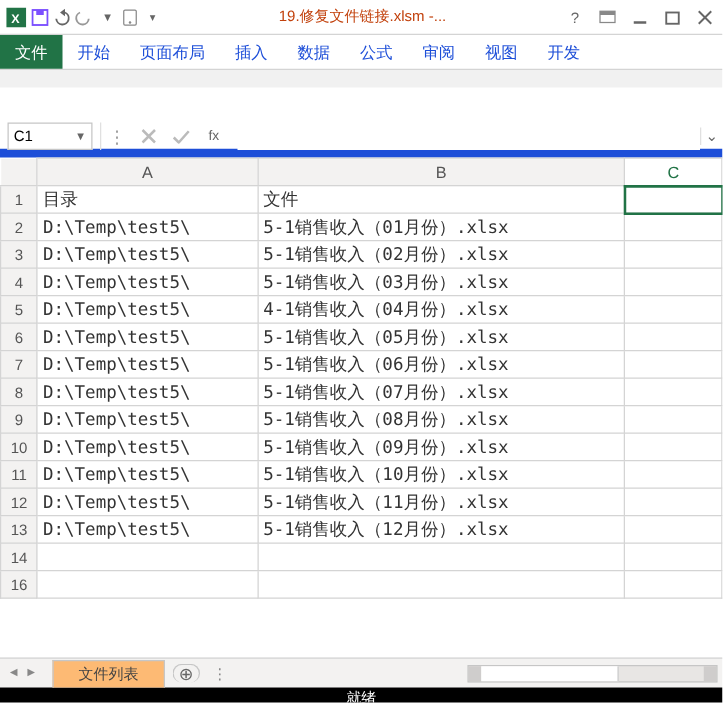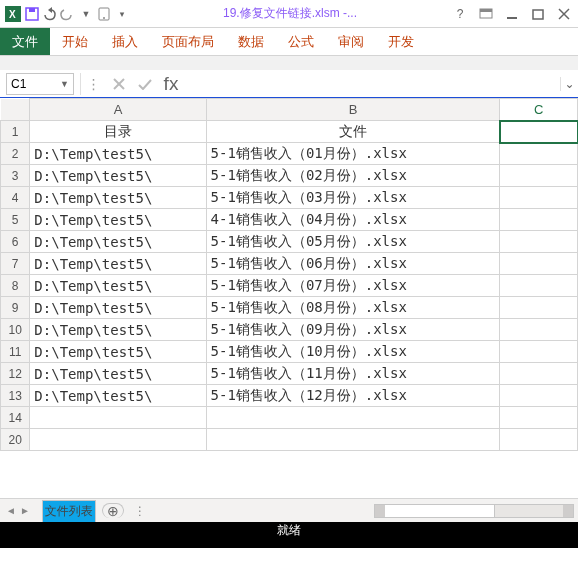--- a/index.html
+++ b/index.html
@@ -1,56 +1,56 @@
 <!DOCTYPE html>
 <html><head>
 <meta charset="utf-8">
 <style>
   * { box-sizing: border-box; margin:0; padding:0; }
   html,body { width:578px; height:562px; font-family:"Segoe UI","Microsoft YaHei",sans-serif; font-size:12px; background:#fff; overflow:hidden; }
   
   .titlebar { height:28px; background:#fff; border-bottom:1px solid #d4d4d4; display:flex; align-items:center; padding:0 4px; color:#666; }
   .titlebar .tb-left { display:flex; gap:2px; align-items:center; flex:0 0 auto; }
-  .titlebar .tb-title { flex:1; text-align:center; color:#8b5cf6; font-size:12px; white-space:nowrap; overflow:hidden; }
+  .titlebar .tb-title { flex:1; text-align:center; color:#c2410c; font-size:12px; white-space:nowrap; overflow:hidden; }
   .titlebar .tb-right { display:flex; gap:6px; align-items:center; flex:0 0 auto; }
   .tb-icon { width:16px; height:16px; display:flex; align-items:center; justify-content:center; font-size:12px; color:#666;}
   .excel-icon { width:18px; height:18px; display:flex; align-items:center; justify-content:center; }
   .tb-right .tb-icon { width:20px; }
   
   .tabs { height:28px; background:#fff; display:flex; align-items:stretch; border-bottom:1px solid #d4d4d4; }
-  .tab { padding:0 12px; display:flex; align-items:center; color:#c2410c; font-size:13px; cursor:pointer;}
+  .tab { padding:0 12px; display:flex; align-items:center; color:#1d4ed8; font-size:13px; cursor:pointer;}
   .tab.file { background:#217346; color:#fff; font-size:13px; }
   
   .subbar { height:14px; background:#f1f1f1; }
-  .fxbar { height:28px; display:flex; align-items:center; border-bottom:1px solid #1d4ed8; background:#fff; }
+  .fxbar { height:28px; display:flex; align-items:center; border-bottom:7px solid #1d4ed8; background:#fff;margin-top:28px; }
   .namebox { width:68px; height:22px; border:1px solid #c6c6c6; margin-left:6px; display:flex; align-items:center; justify-content:space-between; padding:0 4px; background:#fff;}
   .namebox span.nb-dd { font-size:9px; color:#666; }
   .fx-btn { width:26px; height:22px; display:flex; align-items:center; justify-content:center; color:#999; font-size:14px; }
   .fx-btn.sep { border-left:1px solid #e0e0e0; margin-left:6px;}
-  .fx-lbl { color:#666; font-size:19px; }
+  .fx-lbl { color:#666; font-size:11px; }
   .formula-input { flex:1; height:22px; border:none; margin-left:6px; font-size:12px; outline:none;}
   .fx-expand { width:18px; text-align:center; color:#666; border-left:1px solid #e0e0e0;}
   
   .grid-wrap { position:relative; height:400px; }
   table.grid { border-collapse:collapse; width:100%; table-layout:fixed; }
   .grid th, .grid td { border:1px solid #d4d4d4; height:22px; font-size:13px; }
   .grid thead th { background:#f3f2f1; font-weight:normal; color:#555; text-align:center; }
   .grid thead th.corner { width:26px; background:#f3f2f1; border-top:none; border-left:none;}
   .grid tbody th.rowhdr { width:26px; background:#f3f2f1; font-weight:normal; color:#555; text-align:center; font-size:12px;}
   .grid td { padding:0 4px; font-family:"SimSun","Microsoft YaHei",monospace; font-size:14px; color:#333; white-space:nowrap; overflow:hidden; }
-  .grid td.center { text-align:center; }
+  .grid td.center { }
   .grid thead th.colC { background:#fff; border-bottom:2px solid #217346; color:#217346; }
   .sel-border { outline:2px solid #217346; outline-offset:-1px; }
   .col-a { width:168px; }
   .col-b { width:280px; }
   .col-c { width:74px; }
   
   .sheet-bar { height:24px; display:flex; align-items:center; font-size:12px; color:#444; background:#f3f2f1; border-top:1px solid #d4d4d4;}
   .sheet-nav { display:flex; gap:4px; padding:0 6px; color:#888; font-size:10px;}
-  .sheet-tab { background:#0ea5e9; border:1px solid #c6c6c6; border-bottom:none; padding:2px 2px; margin-left:6px; }
+  .sheet-tab { background:#fdba74; border:1px solid #c6c6c6; border-bottom:none; padding:2px 20px; margin-left:6px; }
   .sheet-add { width:22px; text-align:center; font-size:14px; color:#666; margin-left:6px; border:1px solid #c6c6c6; border-bottom:none; background:#f3f2f1; border-radius:10px; line-height:14px;}
   .hscroll { margin-left:auto; width:200px; height:14px; background:#e8e6e4; border:1px solid #c6c6c6; position:relative; margin-right:4px;}
   .hscroll::before { content:""; position:absolute; left:0; top:0; width:10px; height:100%; background:#cfcdcc; }
   .hscroll::after  { content:""; position:absolute; right:0; top:0; width:10px; height:100%; background:#cfcdcc; }
   .hscroll .thumb { position:absolute; left:10px; top:0; height:100%; width:110px; background:#fff; border-right:1px solid #c6c6c6;}
   
   .status { height:26px; background:#000000; color:#fff; display:flex; align-items:center; font-size:12px; gap:12px; padding:0 10px;flex-direction:column;}
   .status .spacer { flex:1; }
   .status .vbtn { width:22px; height:18px; display:flex; align-items:center; justify-content:center; color:#fff;}
   .status .vbtn.active { background:#666; }
@@ -120,25 +120,26 @@
           <line x1="1" y1="1" x2="11" y2="11" stroke="#666" stroke-width="1.5"></line>
           <line x1="11" y1="1" x2="1" y2="11" stroke="#666" stroke-width="1.5"></line>
         </svg>
     </span>
   </div>
 </div>
 
 <div class="tabs">
   <div class="tab file">文件</div>
   <div class="tab">开始</div>
+  <div class="tab">页面布局</div>
   <div class="tab">插入</div>
-  <div class="tab">页面布局</div>
   <div class="tab">数据</div>
   <div class="tab">公式</div>
   <div class="tab">审阅</div>
+  <div class="tab">视图</div>
   <div class="tab">开发</div>
 </div>
 
 <div class="subbar"></div>
 
 <div class="fxbar">
   <div class="namebox">
     <span>C1</span>
     <span class="nb-dd">▼</span>
   </div>
@@ -256,21 +257,21 @@
           <td>5-1销售收入（12月份）.xlsx</td>
           <td></td>
         </tr>
         <tr>
           <th class="rowhdr">14</th>
           <td></td>
           <td></td>
           <td></td>
         </tr>
         <tr>
-          <th class="rowhdr">20</th>
+          <th class="rowhdr">16</th>
           <td></td>
           <td></td>
           <td></td>
         </tr>
       </tbody>
 </table>
 </div>
 
 <div class="sheet-bar">
   <div class="sheet-nav">

